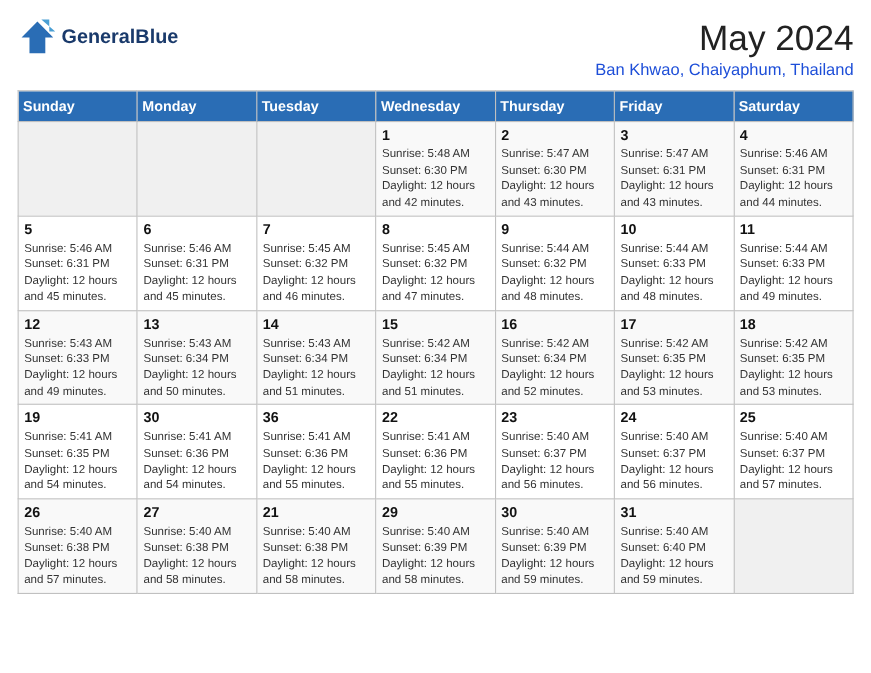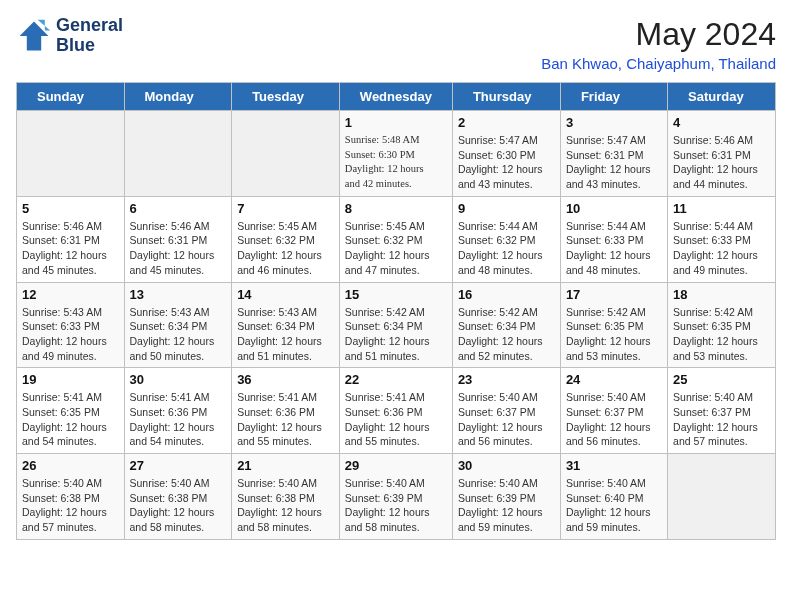--- a/index.html
+++ b/index.html
@@ -16,21 +16,21 @@
       align-items: flex-start;
       margin-bottom: 10px;
     }
     .logo {
       display: flex;
       align-items: center;
       gap: 4px;
     }
     .logo-text {
       display: flex;
-      flex-direction: column;
+      flex-direction: row;
       font-size: 18px;
       font-weight: bold;
       color: #1a3a6b;
       line-height: 1.1;
     }
     .logo-icon {
       width: 36px;
       height: 36px;
     }
     .title-block {
@@ -47,21 +47,21 @@
       margin-top: 2px;
     }
     table {
       width: 100%;
       border-collapse: collapse;
       font-size: 11px;
     }
     thead tr th {
       background-color: #2a6db5;
       color: #fff;
-      padding: 6px 20px;
+      padding: 6px 4px;
       text-align: left;
       font-size: 13px;
       font-weight: bold;
       border: 1px solid #c0c0c0;
     }
     tbody tr td {
       border: 1px solid #c0c0c0;
       vertical-align: top;
       padding: 4px 5px;
       height: 80px;
@@ -118,21 +118,21 @@
         <th>Saturday</th>
       </tr>
   </thead>
   <tbody id="calendar-body">
   <tr>
         <td class="empty-cell"></td>
         <td class="empty-cell"></td>
         <td class="empty-cell"></td>
         <td>
           <div class="day-number">1</div>
-          <div class="day-info" style="white-space: pre-line; font-family: Liberation Serif, serif;">Sunrise: 5:48 AM
+          <div class="day-info" style="white-space: pre-line;">Sunrise: 5:48 AM
 Sunset: 6:30 PM
 Daylight: 12 hours
 and 42 minutes.</div>
         </td>
         <td>
           <div class="day-number">2</div>
           <div class="day-info" style="white-space: pre-line;">Sunrise: 5:47 AM
 Sunset: 6:30 PM
 Daylight: 12 hours
 and 43 minutes.</div>

